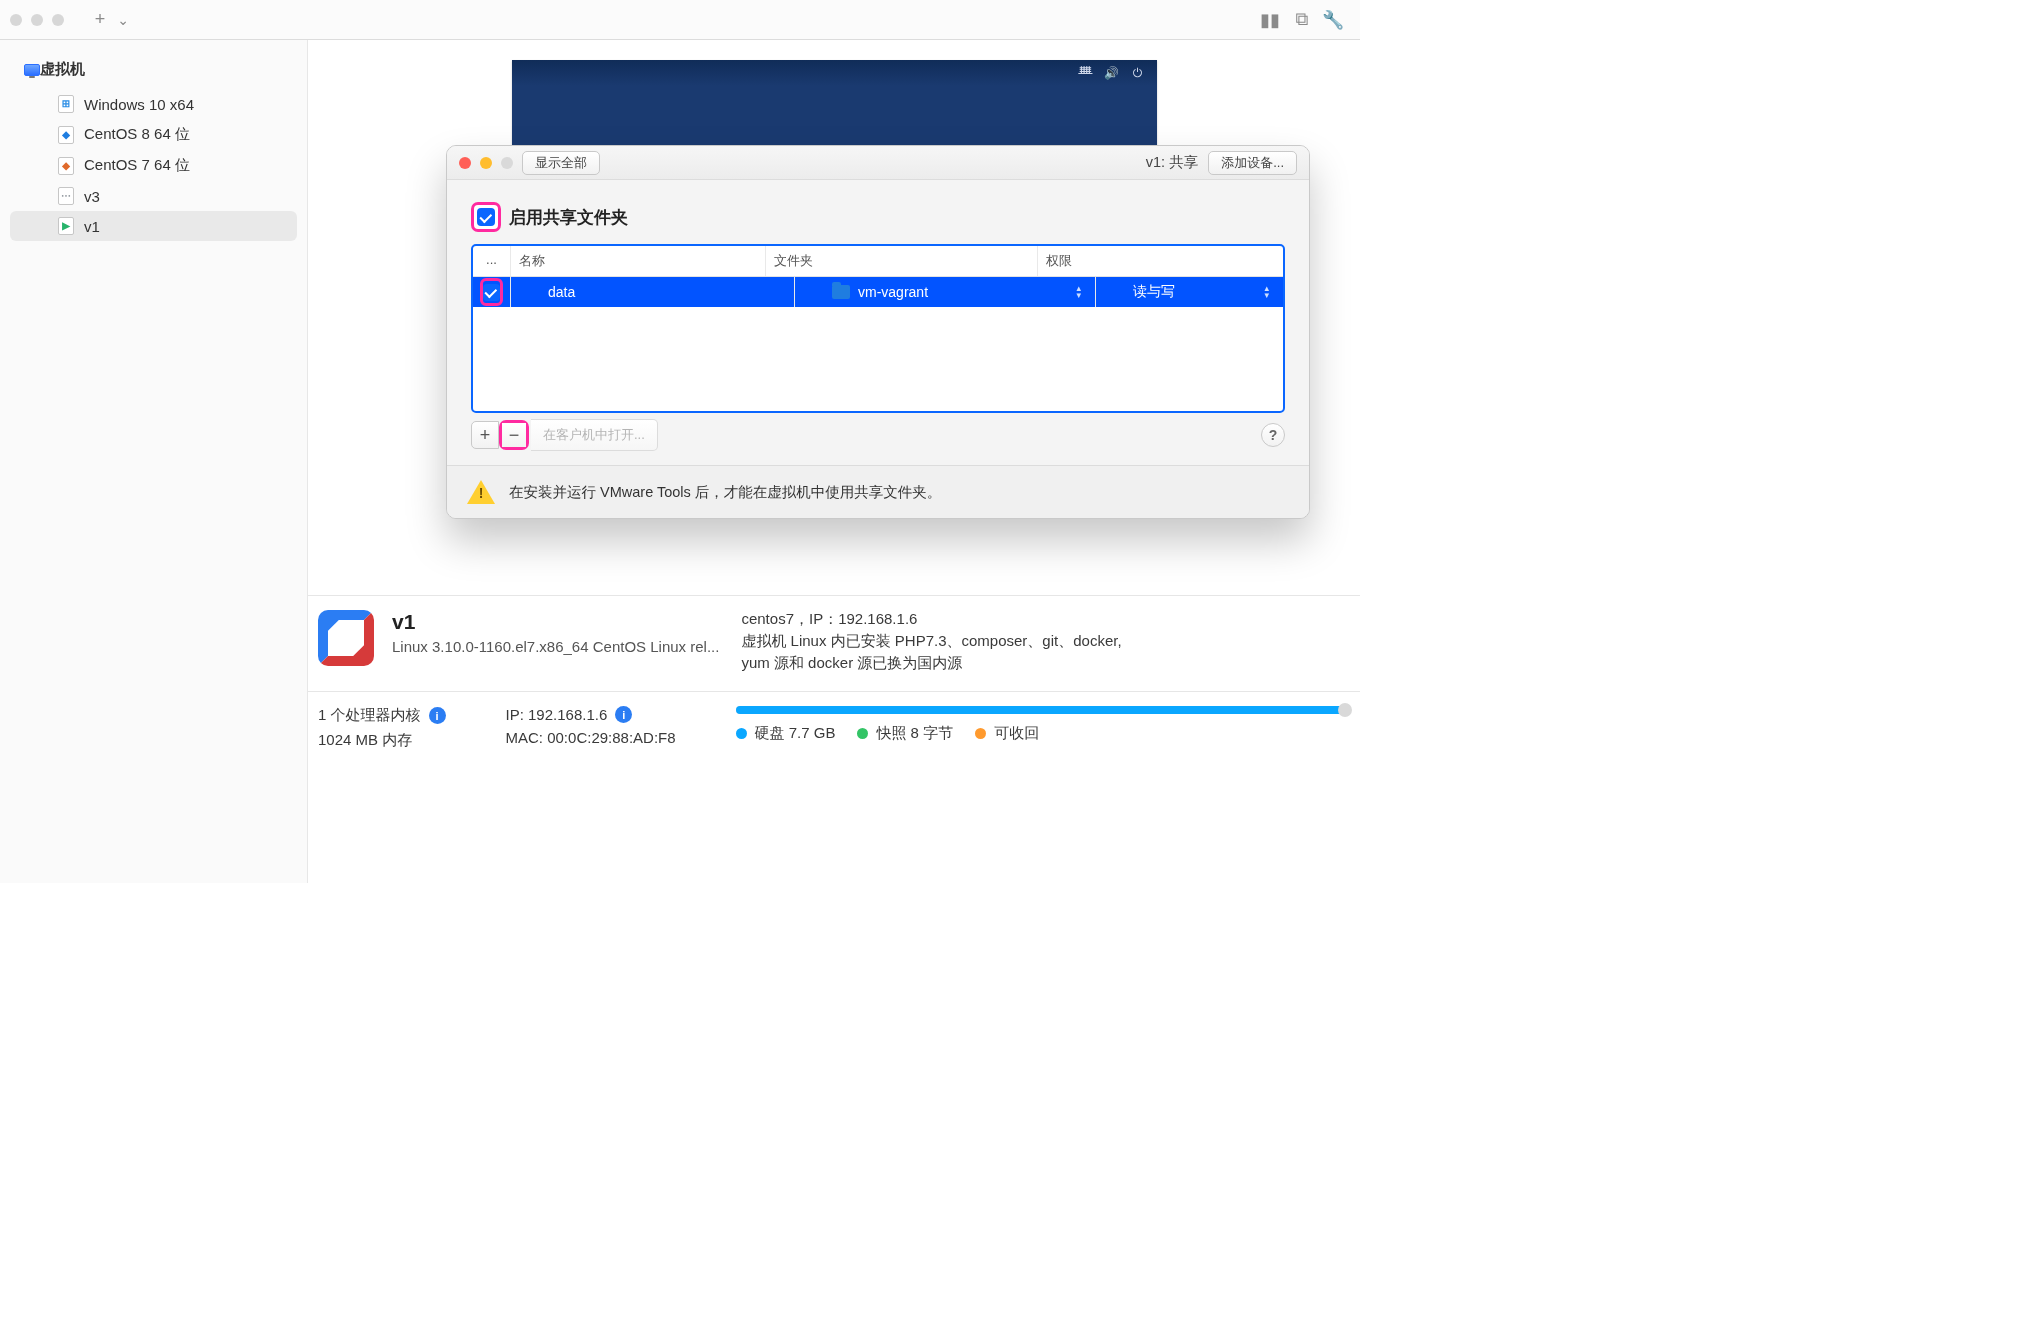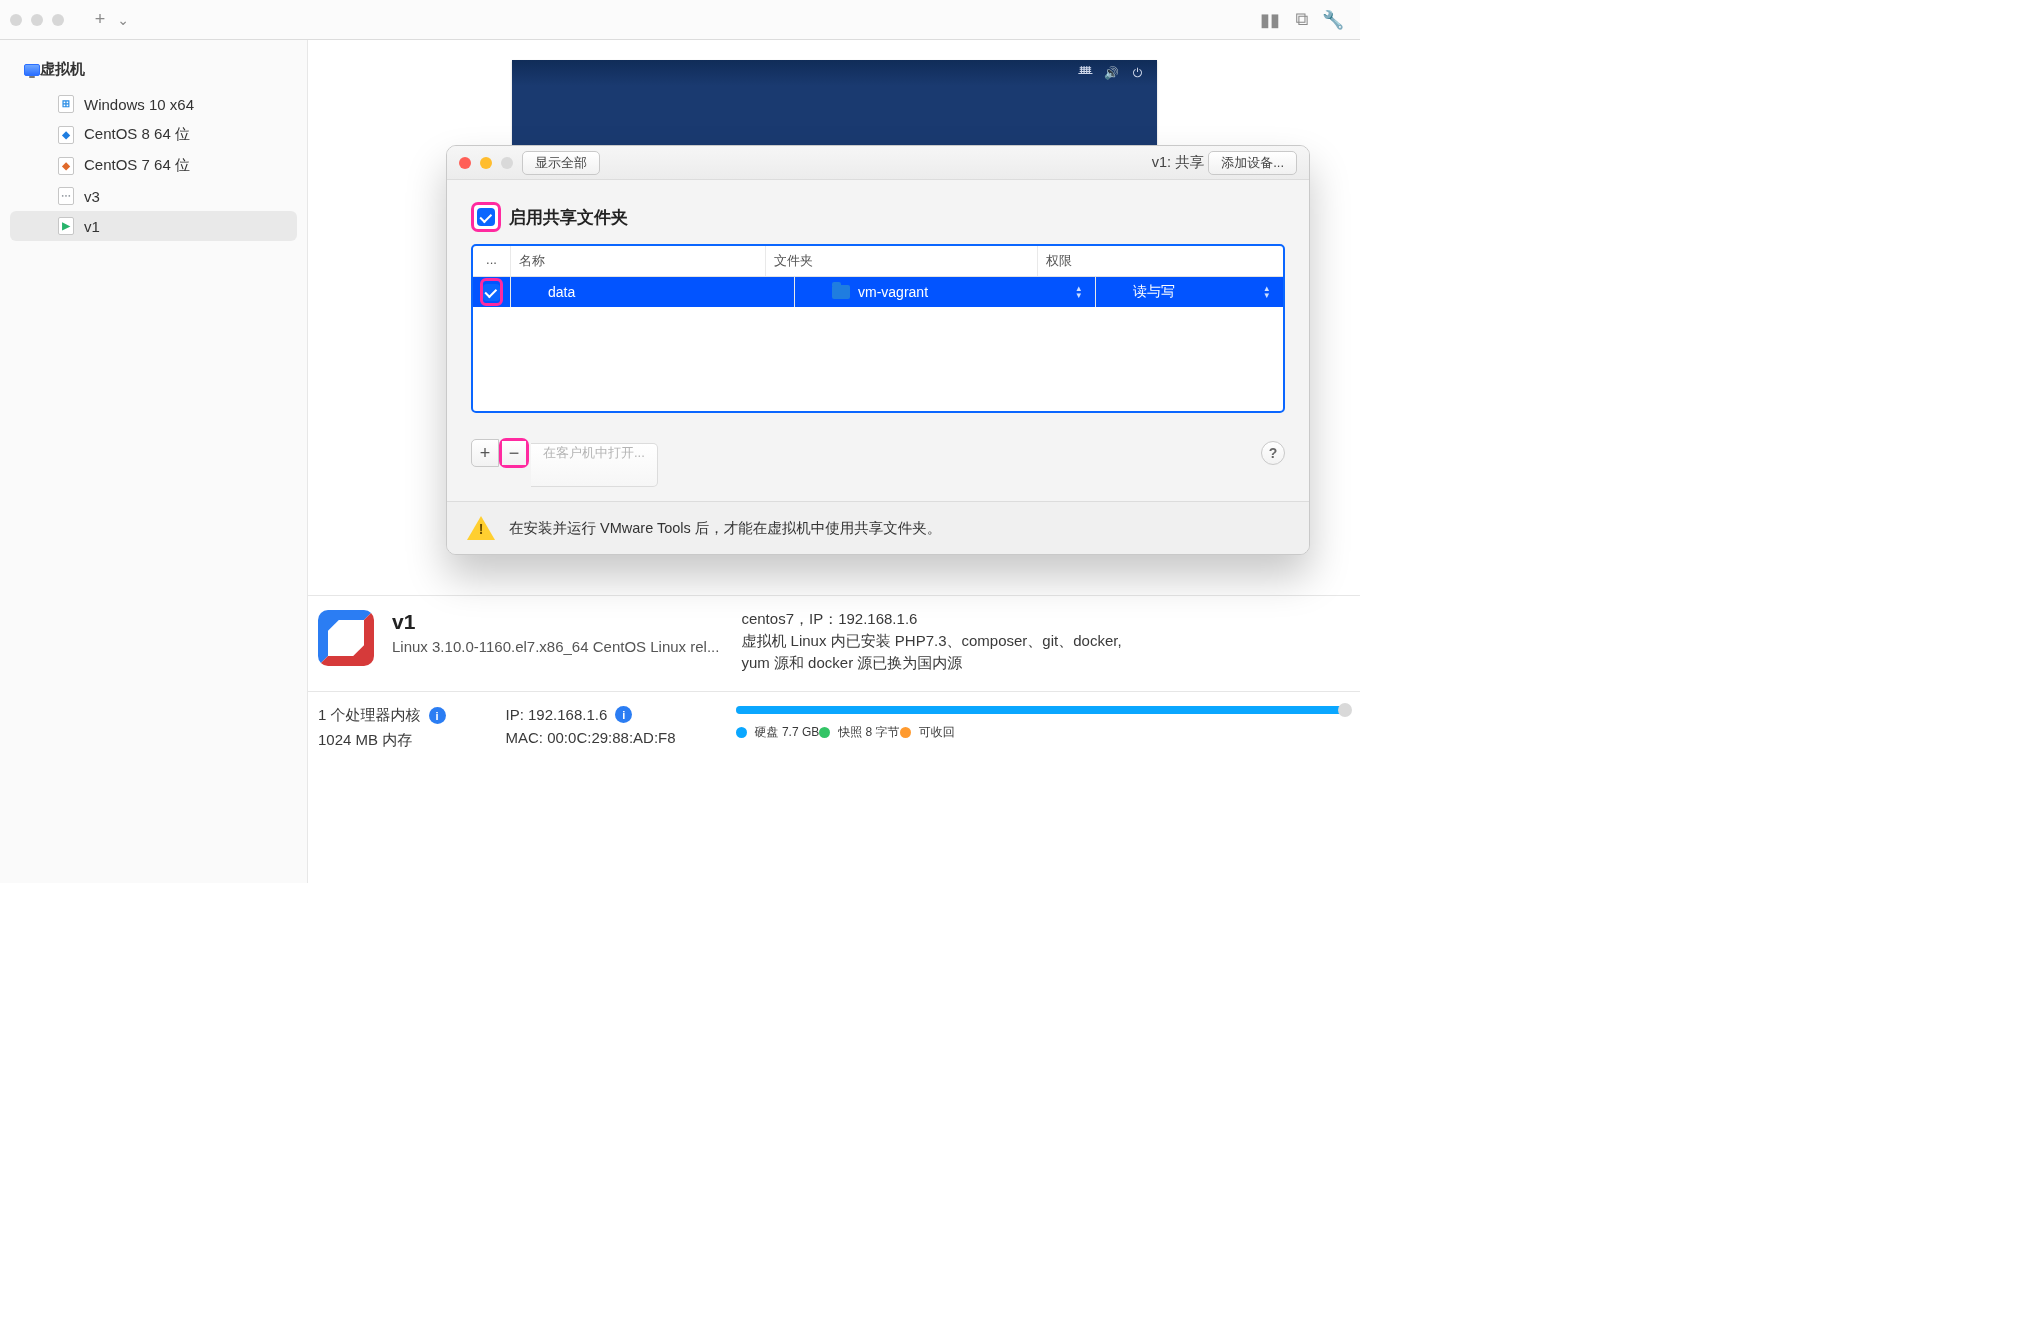--- a/index.html
+++ b/index.html
@@ -46,21 +46,21 @@
   .vm-preview .mb-ico { width:14px; height:14px; display:flex; align-items:center; justify-content:center; font-size:12px; }
 
   
   .sheet {
     position:absolute; left:138px; top:105px; width:864px;
     background:#f4f4f4; border:1px solid #c9c9c9; border-radius:10px;
     box-shadow:0 22px 40px rgba(0,0,0,.22);
     overflow:hidden;
   }
   .sheet-titlebar {
-    height:34px; display:flex; align-items:center; padding:0 12px; gap:4px;
+    height:34px; display:flex; align-items:center; padding:0 12px; gap:10px;
     background:linear-gradient(#f6f6f6,#ececec); border-bottom:1px solid #dcdcdc;
   }
   .sheet-titlebar .tl-left {display:flex; align-items:center; gap:9px; min-width:180px;}
   .sheet-dot { width:12px; height:12px; border-radius:50%;}
   .d-red{background:#ff5f57;} .d-yel{background:#ffbd2e;} .d-gray{background:#d9d9d9;}
   .pill-btn {
     height:24px; padding:0 12px; font-size:13px; color:#444;
     background:linear-gradient(#fff,#f1f1f1); border:1px solid #c9c9c9; border-radius:5px;
     display:flex; align-items:center;
   }
@@ -98,23 +98,23 @@
 
   .grid-footer { display:flex; align-items:center; padding:6px 0 0 0; gap:0;}
   .sq-btn {
     width:28px; height:28px; border:1px solid #c9c9c9; background:linear-gradient(#fff,#f2f2f2);
     display:flex; align-items:center; justify-content:center; font-size:18px; color:#555;
   }
   .sq-btn.left{ border-radius:5px 0 0 5px;}
   .hl-wrap-btn { border:3px solid #ff2aa0; border-radius:7px; padding:0; display:inline-flex;}
   .hl-wrap-btn .sq-btn { border:none; width:24px; height:24px;}
   .open-btn {
-    margin-left:2px; height:44px; padding:0 12px; font-size:13px; color:#b4b4b4;
+    margin-left:2px; height:32px; padding:0 12px; font-size:13px; color:#b4b4b4;
     background:linear-gradient(#fff,#f6f6f6); border:1px solid #dcdcdc; border-left:none;
-    border-radius:0 5px 5px 0; display:flex; align-items:flex-start;margin-top:24px;
+    border-radius:0 5px 5px 0; display:flex; align-items:center;
   }
   .help-circle {
     margin-left:auto; width:24px; height:24px; border:1px solid #c9c9c9; border-radius:50%;
     background:linear-gradient(#fff,#f2f2f2); display:flex; align-items:center; justify-content:center;
     font-size:14px; color:#666; font-weight:600;
   }
 
   .sheet-warn {
     display:flex; align-items:center; gap:14px; padding:14px 20px;
     background:#f0f0f0; border-top:1px solid #dcdcdc;
@@ -138,21 +138,21 @@
     padding:14px 10px 10px 10px; display:flex; gap:60px; align-items:flex-start; flex-wrap:wrap;
     border-top:1px solid #e6e6e6; margin-top:14px;
   }
   .stat-col { display:flex; flex-direction:column; gap:6px; font-size:15px; color:#3a3a3a;}
   .stat-row { display:flex; align-items:center; gap:8px;}
   .info-dot { width:17px; height:17px; border-radius:50%; background:#2b7df3; color:#fff; font-weight:800; font-size:11px; display:flex; align-items:center; justify-content:center;}
   .bar-wrap { display:flex; flex-direction:column; gap:10px; flex:1; min-width:520px;}
   .bar { height:8px; border-radius:4px; background:#e6e6e6; position:relative;}
   .bar .fill { position:absolute; left:0; top:0; bottom:0; width:99%; background:#0aa7ff; border-radius:4px;}
   .bar .end { position:absolute; right:-2px; top:-3px; width:14px; height:14px; border-radius:50%; background:#d9d9d9;}
-  .legend { display:flex; font-size:12px; color:#3a3a3a;}
+  .legend { display:flex; gap:22px; font-size:15px; color:#3a3a3a;}
   .legend .it { display:flex; align-items:center; gap:8px;}
   .legend .sw { width:11px; height:11px; border-radius:50%;}
   .sw-blue{background:#0aa7ff;} .sw-green{background:#33c466;} .sw-orange{background:#ff9a2e;}
 </style>
 </head>
 <body>
 
 <div class="app">
 
   <div class="toolbar">

